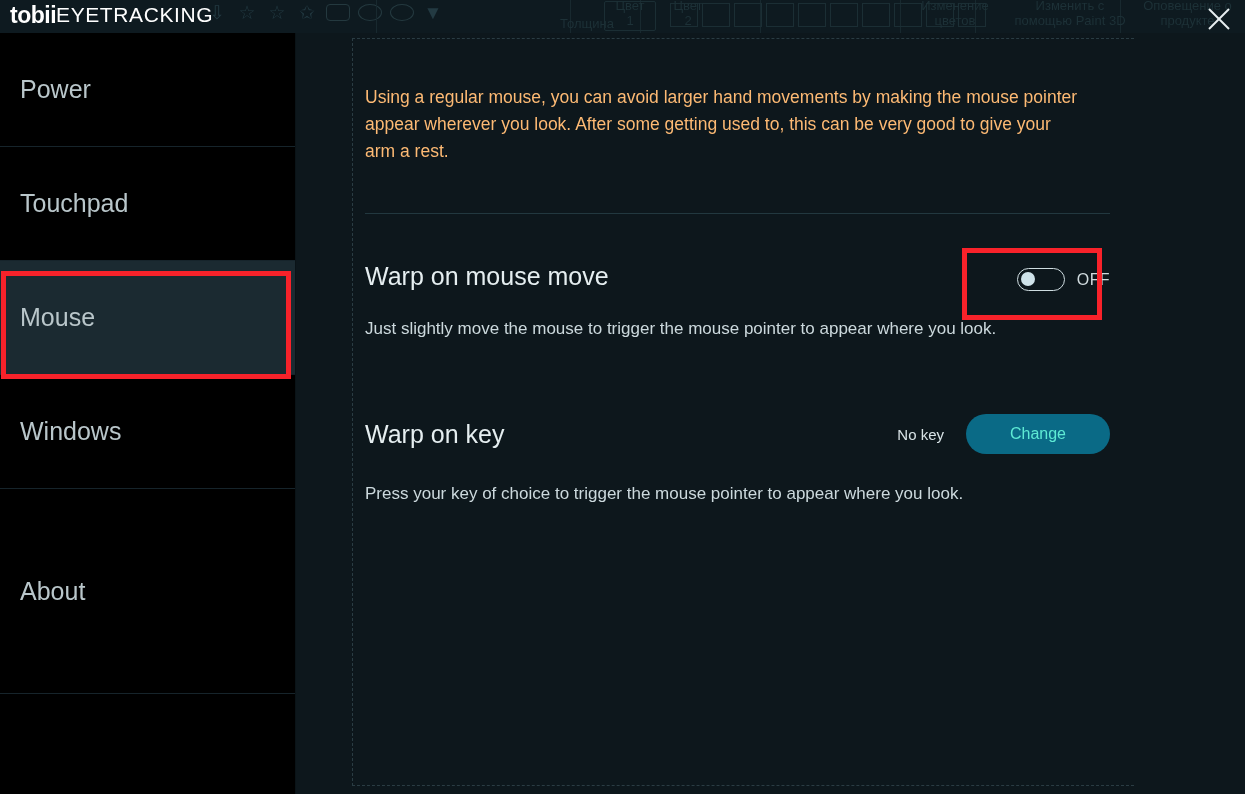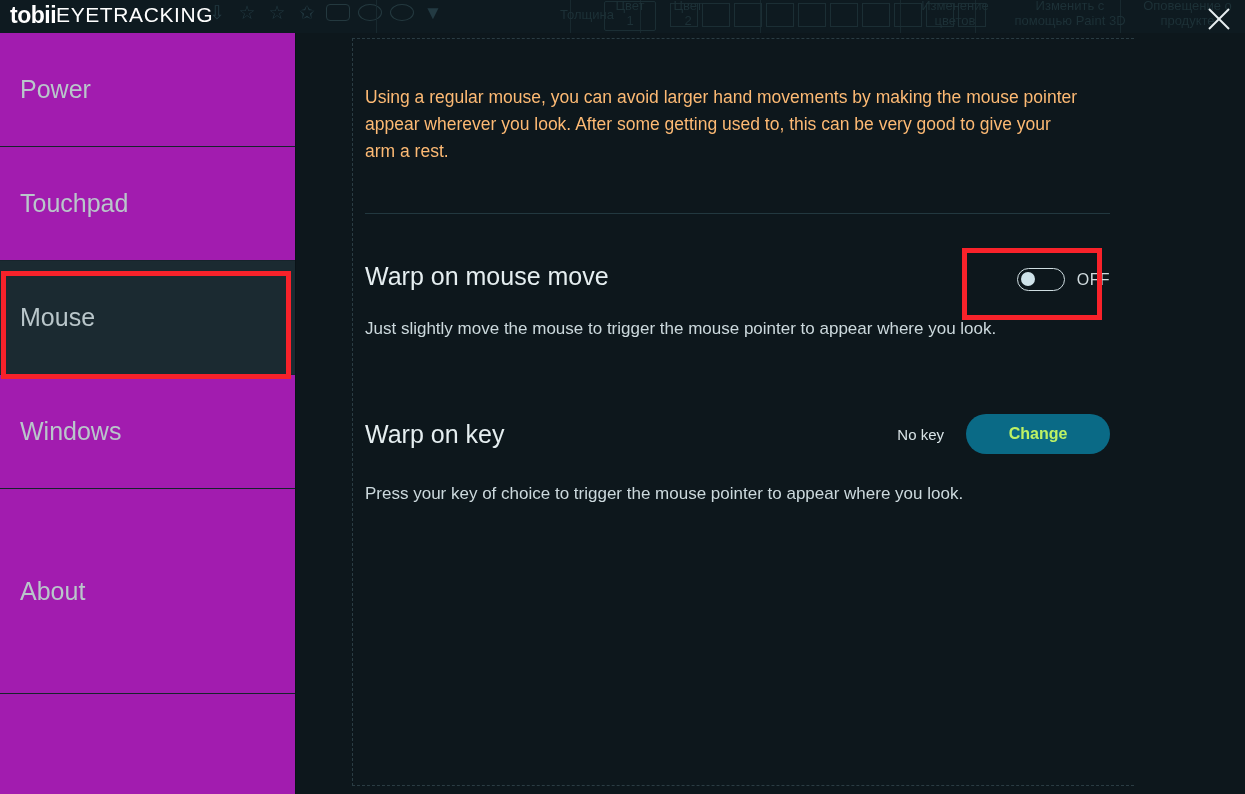--- a/index.html
+++ b/index.html
@@ -82,21 +82,21 @@
   }
   .logo .sub {
     font-size: 21px; font-weight: 400;
     letter-spacing: 0.6px;
   }
 
   
   .sidebar {
     position: absolute; left: 0; top: 33px;
     width: 296px; height: 761px;
-    background: #a21caf;
+    background: #000000;
     border-right: 1px solid #0a1317;
   }
   .nav-item {
     position: relative;
     height: 114px;
     display: flex; align-items: center;
     padding-left: 20px;
     color: #b9c6ca;
     font-size: 25px;
     font-weight: 300;
@@ -190,27 +190,27 @@
 
   
   .key-ctrls { display: flex; align-items: center; gap: 22px; }
   .nokey {
     color: #d8e3e6;
     font-size: 15px;
     font-weight: 300;
   }
   .btn-change {
     background: #0a6a86;
-    color: #bef264;
+    color: #5eead4;
     border: none;
     border-radius: 22px;
     width: 144px; height: 40px;
     font-size: 16px;
     font-family: "Liberation Sans", sans-serif;
-    font-weight: 700;
+    font-weight: 400;
     cursor: pointer;
   }
 
   
   .cb-row {
     display: flex; align-items: center; gap: 16px;
     cursor: pointer;
   }
   .checkbox {
     width: 29px; height: 29px;
@@ -247,21 +247,21 @@
     </div>
 
     <div class="ghost-sep" style="left:376px"></div>
     <div class="ghost-sep" style="left:570px"></div>
     <div class="ghost-sep" style="left:640px"></div>
     <div class="ghost-sep" style="left:760px"></div>
     <div class="ghost-sep" style="left:900px"></div>
     <div class="ghost-sep" style="left:975px"></div>
     <div class="ghost-sep" style="left:1120px"></div>
 
-    <div class="ghost-label" style="left:556px; top:7px; width:62px;">Толщина</div>
+    <div class="ghost-label" style="left:556px; top:16px; width:62px;">Толщина</div>
     <div class="ghost-box" style="left:604px; top:1px; width:52px; height:30px;"></div>
     <div class="ghost-label" style="left:604px; top:-2px; width:52px;">Цвет
 1</div>
     <div class="ghost-label" style="left:662px; top:-2px; width:52px;">Цвет
 2</div>
 
     <div class="ghost-swatches">
       <span class="gsw"></span>
         <span class="gsw"></span>
         <span class="gsw"></span>

